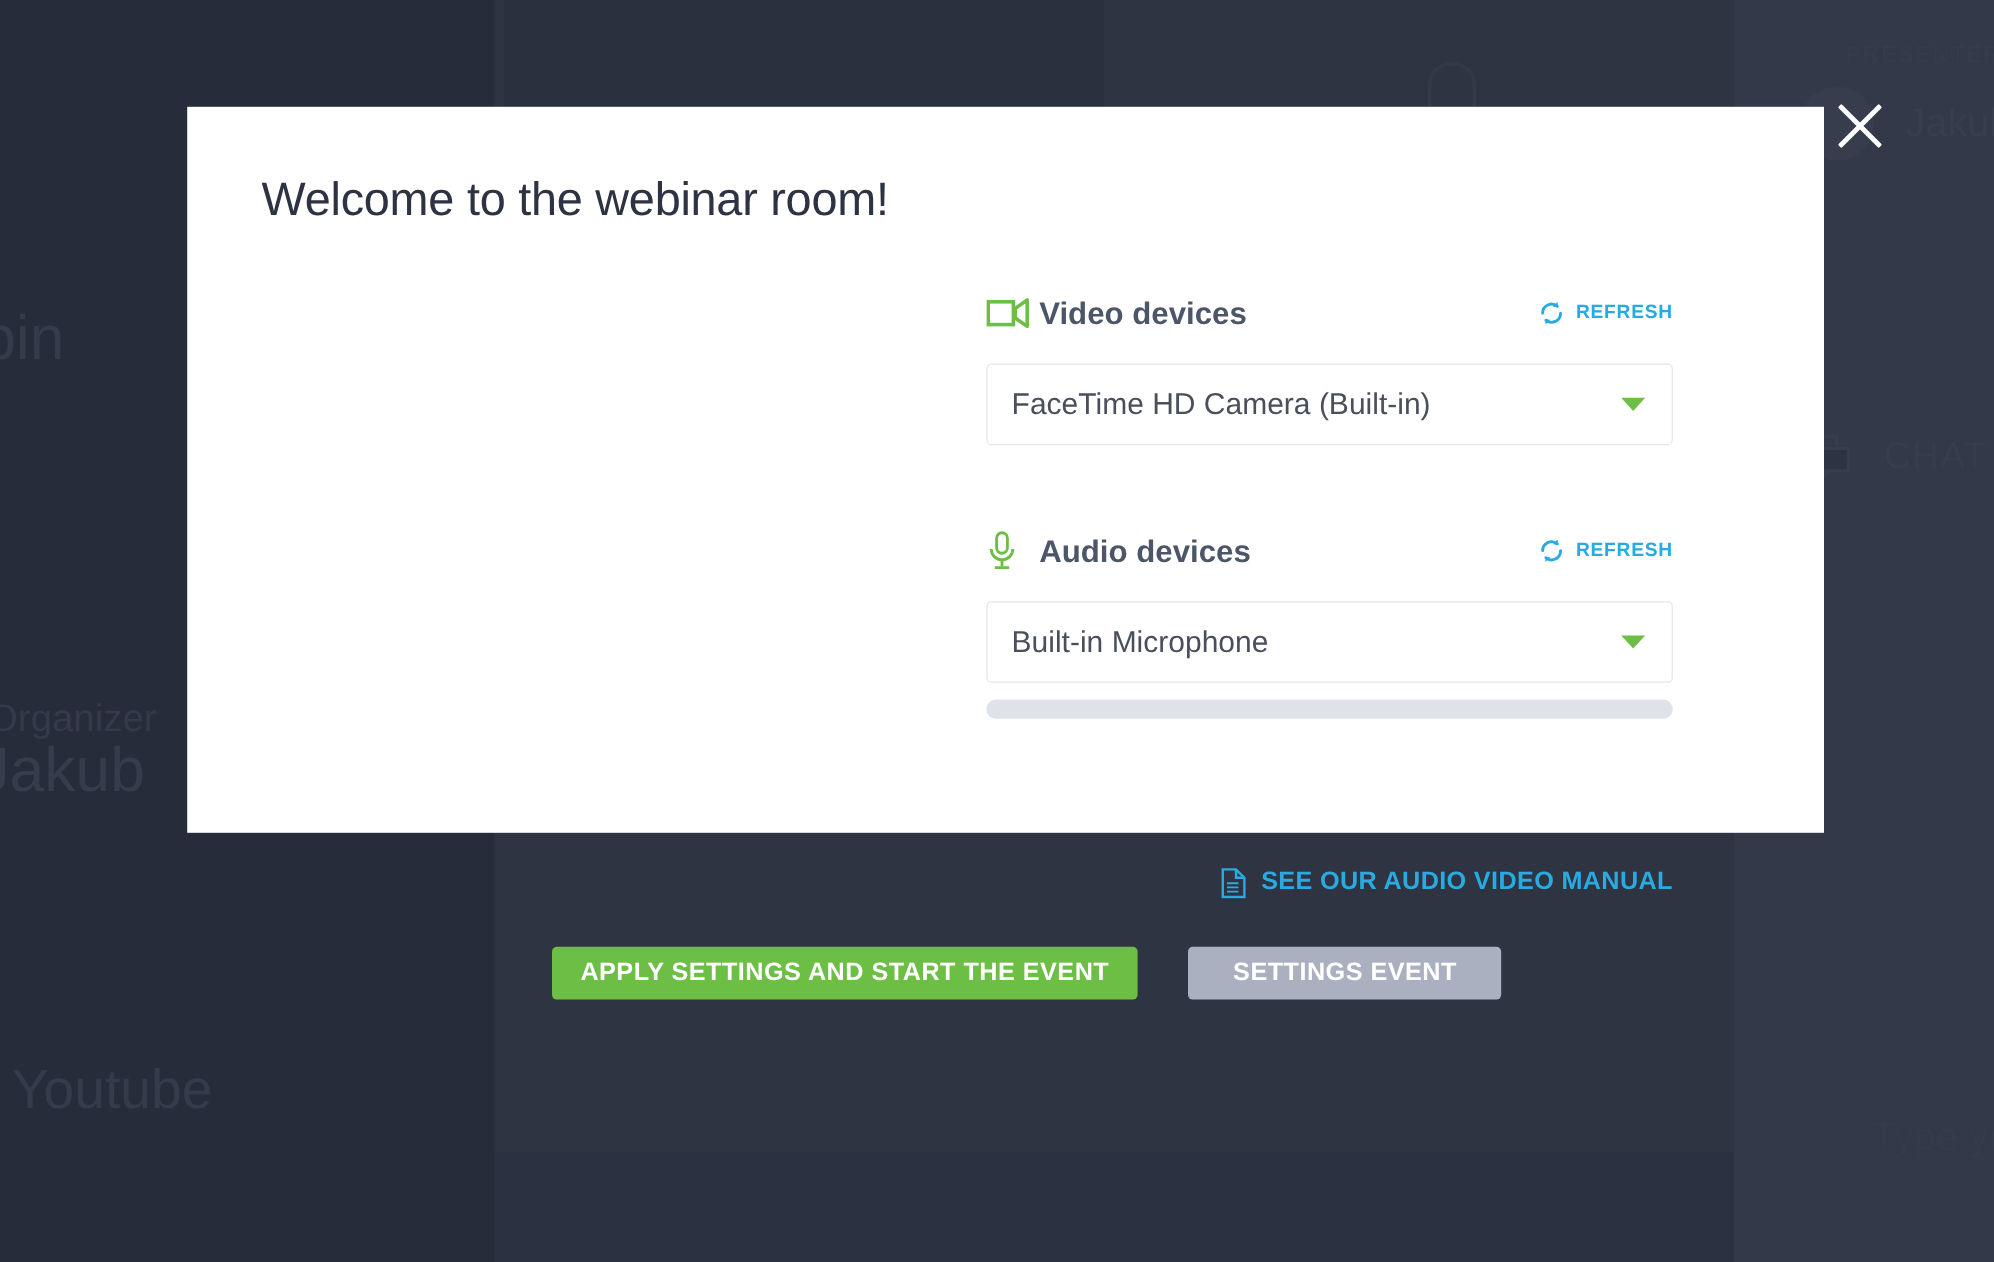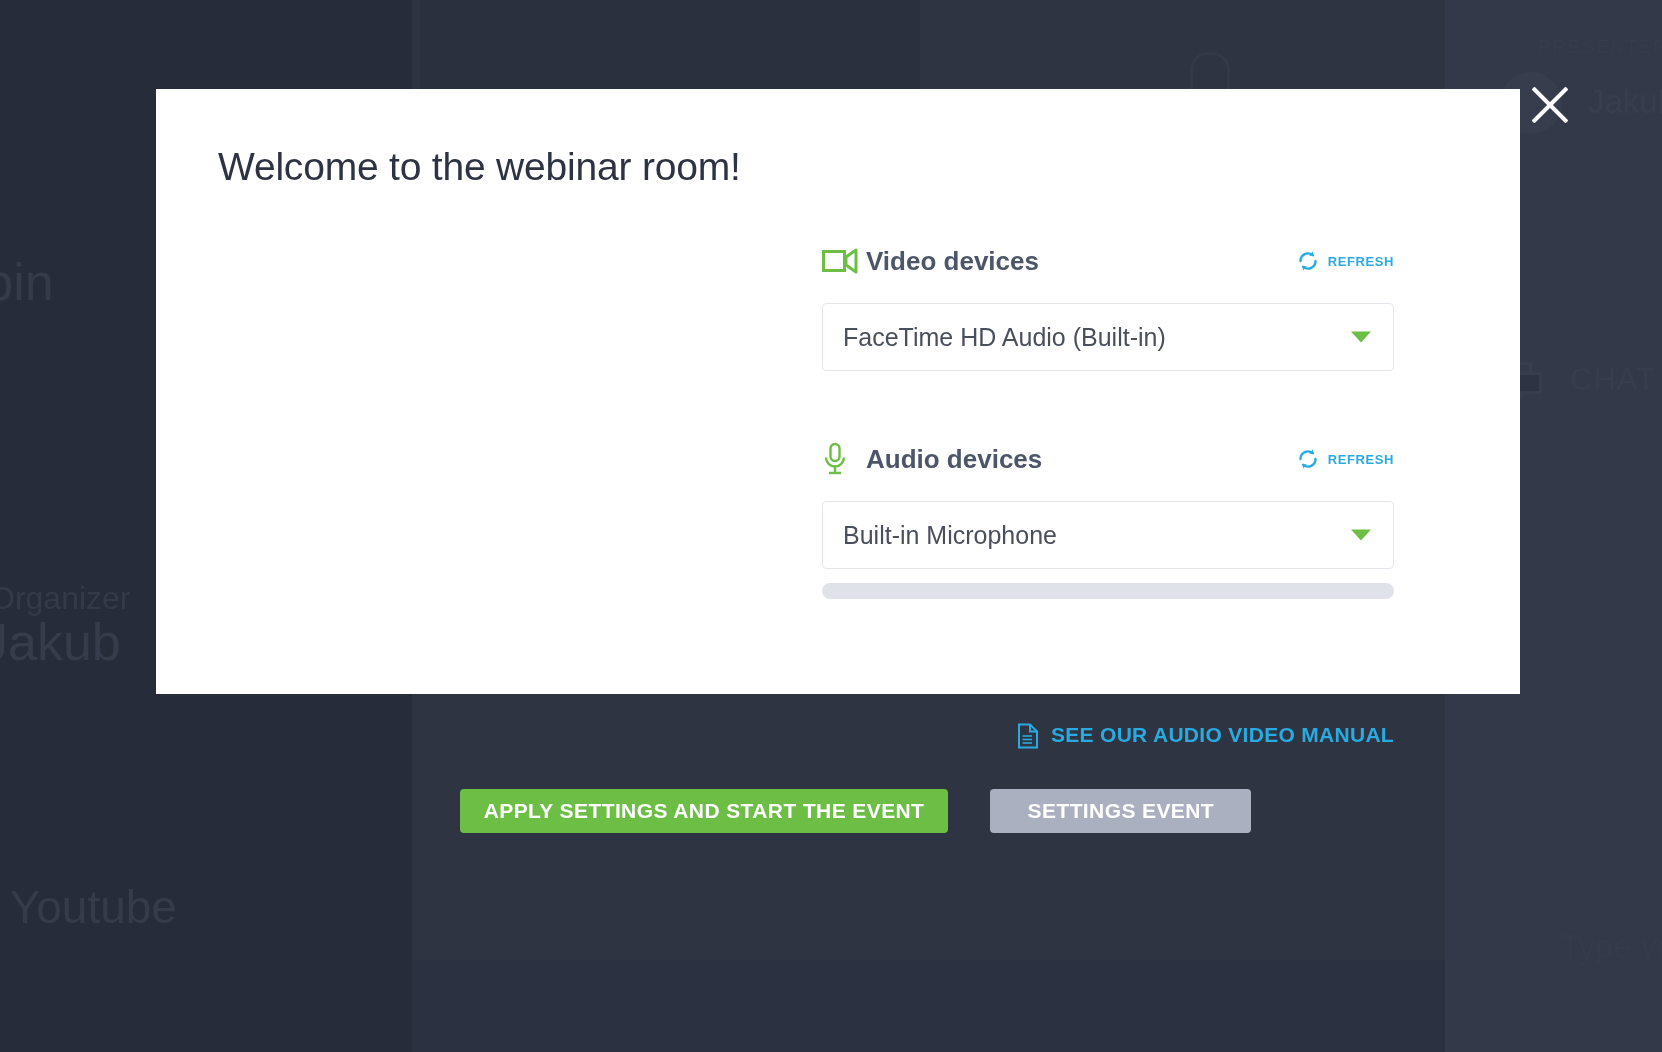--- a/index.html
+++ b/index.html
@@ -159,21 +159,21 @@
   .dev-icon {
     width: 40px; display: flex; align-items: center; justify-content: flex-start;
   }
   .dev-title {
     font-size: 26px; font-weight: bold; color: #4c5668;
     margin-left: 4px;
   }
   .refresh-link {
     position: absolute; right: 0; top: 50%; transform: translateY(-50%);
     display: flex; align-items: center; gap: 8px;
-    color: #29abe2; font-size: 13px; font-weight: bold;
+    color: #29abe2; font-size: 16px; font-weight: bold;
     letter-spacing: 0.6px; cursor: pointer;
   }
   .select-box {
     position: relative; margin-top: 22px;
     height: 68px; border: 1px solid #e3e5ea; border-radius: 4px;
     background: #ffffff;
     display: flex; align-items: center; padding: 0 20px;
     cursor: pointer;
   }
   .select-value {
@@ -273,21 +273,21 @@
             <path d="M4.5 12a7.5 7.5 0 0 1 12.3-5.8" fill="none" stroke="#29abe2" stroke-width="2.4" stroke-linecap="round"></path>
             <path d="M19.5 12a7.5 7.5 0 0 1-12.3 5.8" fill="none" stroke="#29abe2" stroke-width="2.4" stroke-linecap="round"></path>
             <path d="M17 2.6 L17.4 7 L13 6.6 Z" fill="#29abe2"></path>
             <path d="M7 21.4 L6.6 17 L11 17.4 Z" fill="#29abe2"></path>
           </svg>
           <span>REFRESH</span>
         </span>
       </div>
 
       <div class="select-box">
-        <span class="select-value">FaceTime HD Audio (Built-in)</span>
+        <span class="select-value">FaceTime HD Camera (Built-in)</span>
         <span class="select-caret"></span>
       </div>
     </div>
 
     <div id="audio-block">
       <div class="dev-head-row">
         <span class="dev-icon">
           <svg width="26" height="34" viewBox="0 0 26 34">
             <rect x="8.5" y="2" width="9" height="17" rx="4.5" fill="none" stroke="#6cbe45" stroke-width="2.4"></rect>
             <path d="M4 15.5 a9 9 0 0 0 18 0" fill="none" stroke="#6cbe45" stroke-width="2.4"></path>

